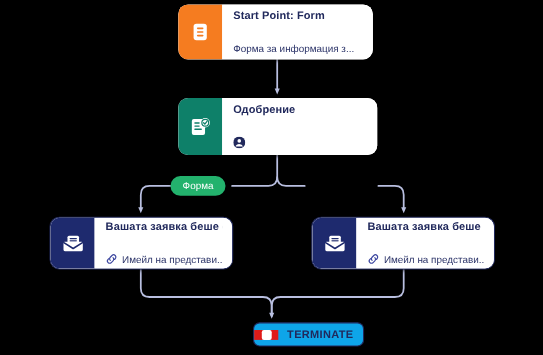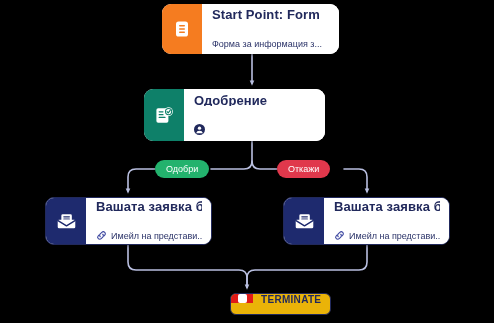--- a/index.html
+++ b/index.html
@@ -56,21 +56,21 @@
   .node-body {
     flex: 1 1 auto;
     min-width: 0;
     display: flex;
     flex-direction: column;
     justify-content: center;
     padding: 0 9px 0 10px;
     background: #ffffff;
   }
   .node-title {
-    font-size: 13px;
+    font-size: 10px;
     font-weight: bold;
     color: #21295c;
     line-height: 11px;
     white-space: nowrap;
     overflow: hidden;
     letter-spacing: 0.1px;
   }
   .node-sub {
     display: flex;
     align-items: center;
@@ -88,21 +88,21 @@
     white-space: nowrap;
   }
 
   
   #node-start {
     left: 162px; top: 4px; width: 177px; height: 50px;
   }
   #node-start .node-icon { background: #f57c20; }
 
   #node-approval {
-    left: 144px; top: 89px; width: 181px; height: 52px;
+    left: 162px; top: 89px; width: 181px; height: 52px;
   }
   #node-approval .node-icon { background: #0e8069; }
 
   #node-approved {
     left: 45px; top: 197px; width: 167px; height: 48px;
   }
   #node-approved .node-icon { background: #1e2a6e; }
 
   #node-rejected {
     left: 283px; top: 197px; width: 167px; height: 48px;
@@ -131,24 +131,24 @@
     left: 277px; top: 160px;
     background: #e0384c;
   }
 
   
   #node-terminate {
     position: absolute;
     left: 230px; top: 293px;
     height: 22px;
     display: flex;
-    align-items: flex-start;
+    align-items: center;
     border-radius: 6px;
     overflow: hidden;
-    background: #eab308;
+    background: #0ea5e9;
     border: 1.5px solid #21295c;
     box-sizing: border-box;
     box-shadow: 0 1px 3px rgba(0,0,0,0.5);
   }
   #node-terminate .term-icon {
     width: 22px;
     flex: 0 0 22px;
     background: #e01b18;
     display: flex;
     align-items: center;
@@ -238,24 +238,21 @@
             <circle cx="6" cy="6" r="6" fill="#21295c"></circle>
             <circle cx="6" cy="4.5" r="1.8" fill="#ffffff"></circle>
             <path d="M2.3,10 a3.8,3.3 0 0 1 7.4,0 z" fill="#ffffff"></path>
           </svg>
         </span>
       </div>
     </div>
   </div>
 
   <div class="pill" id="pill-approve">
-    <span>Одобри</span>
-  </div>
-  <div class="pill" id="pill-reject">
-    <span>Откажи</span>
+    <span>Форма</span>
   </div>
 
   <div class="node outlined" id="node-approved">
     <div class="node-icon">
       <svg class="ico-svg" width="21" height="21" viewBox="0 0 22 22">
         <rect x="5.6" y="3.4" width="11" height="8.6" rx="1.5" fill="#ffffff"></rect>
         <rect x="7.6" y="5.6" width="7" height="1.1" rx="0.55" fill="#1e2a6e"></rect>
         <rect x="7.6" y="7.8" width="7" height="1.1" rx="0.55" fill="#1e2a6e"></rect>
         <path d="M3.2,9.2 h15.6 a1.4,1.4 0 0 1 1.4,1.4 v6.2 a1.4,1.4 0 0 1 -1.4,1.4 h-15.6 a1.4,1.4 0 0 1 -1.4,-1.4 v-6.2 a1.4,1.4 0 0 1 1.4,-1.4 z" fill="#ffffff"></path>
         <path d="M2.1,10.1 L11,15.6 L19.9,10.1" fill="none" stroke="#1e2a6e" stroke-width="1.5" stroke-linecap="round" stroke-linejoin="round"></path>

